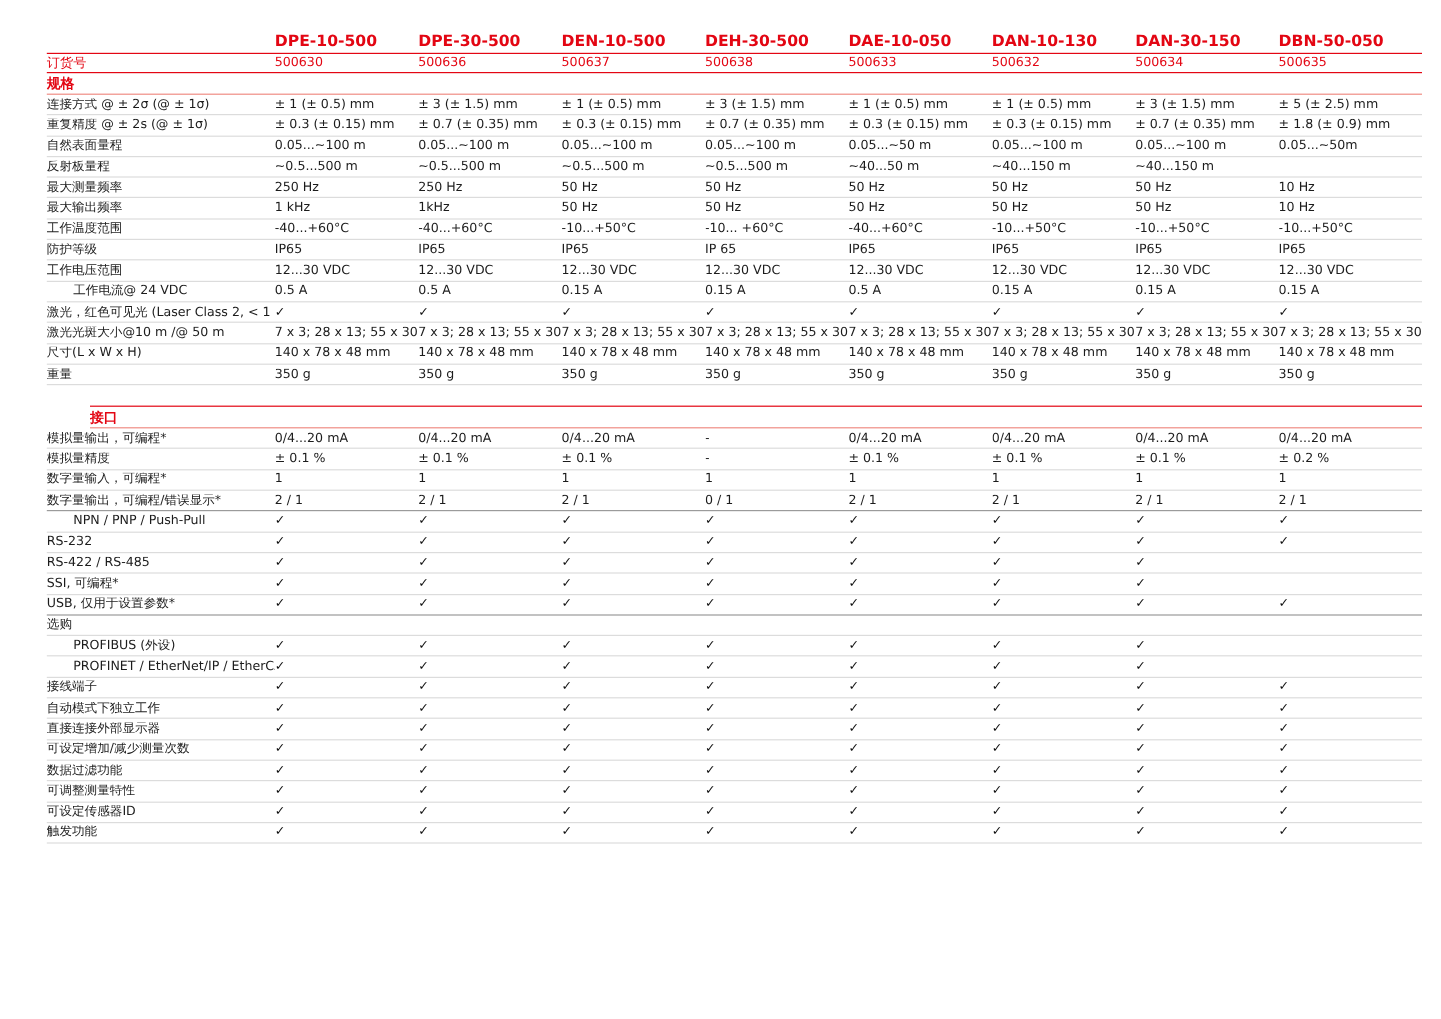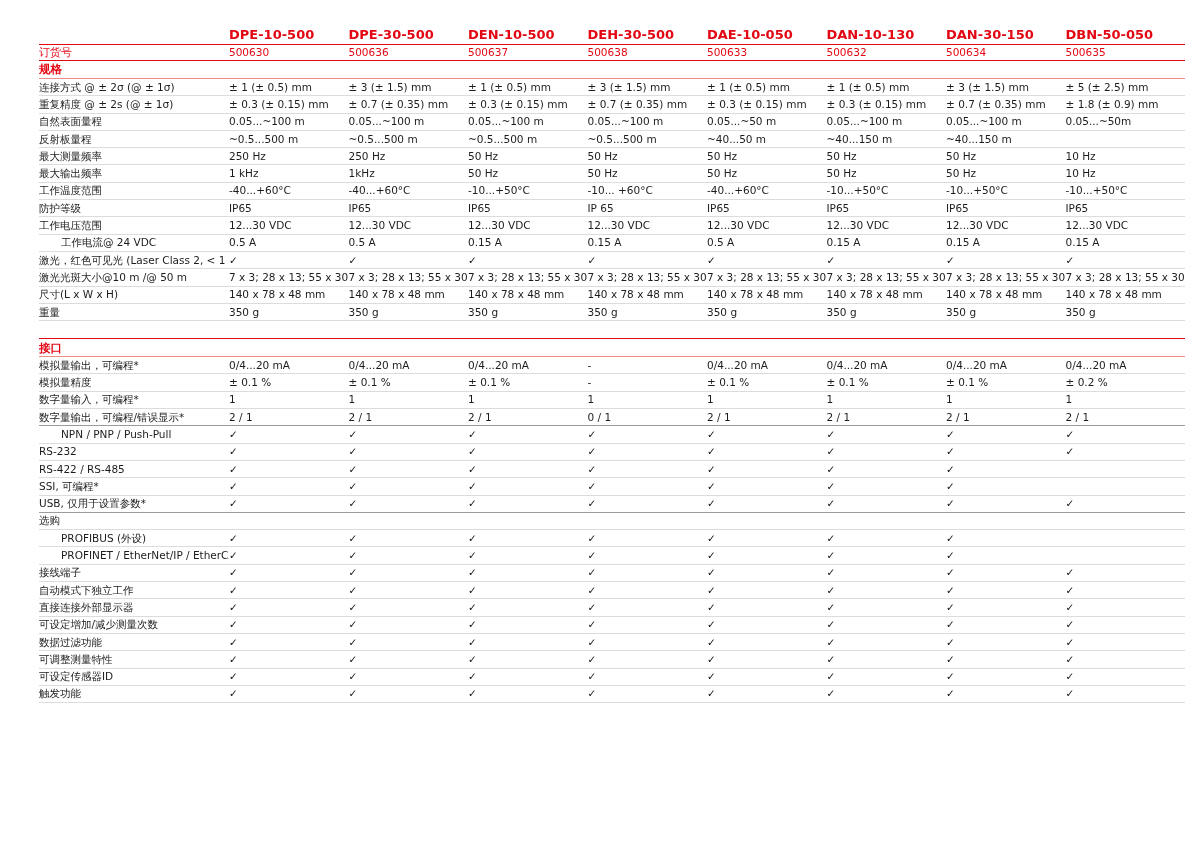--- a/index.html
+++ b/index.html
@@ -14,21 +14,21 @@
   .r-models{height:18px;border-bottom:none;}
   .r-models .t-cell{color:#e30613;font-weight:bold;font-size:13px;}
   
   .r-order{height:15px;border-top:1.5px solid #e30613;border-bottom:1.5px solid #e30613;}
   .r-order .t-label{color:#e30613;font-weight:normal;font-size:11px;}
   .r-order .t-cell{color:#e30613;font-size:10.5px;}
   
   .r-section{height:17px;border-top:1.5px solid #e30613;border-bottom:1px solid #ef8d84;}
   .r-section .t-label{color:#e30613;font-weight:bold;font-size:11.5px;}
   .r-section.first{border-top:none;}
-  .gap{margin-top:17px;}
+  .gap{margin-top:17px;margin-left:36px;}
   
   .r-sub{}
   .dark-sep{border-bottom:1.5px solid #9b9b9b;}
   .check{font-size:10.5px;color:#111;}
 </style>
 </head>
 <body>
 
 <div id="sheet">
     <div class="t-row r-models">

